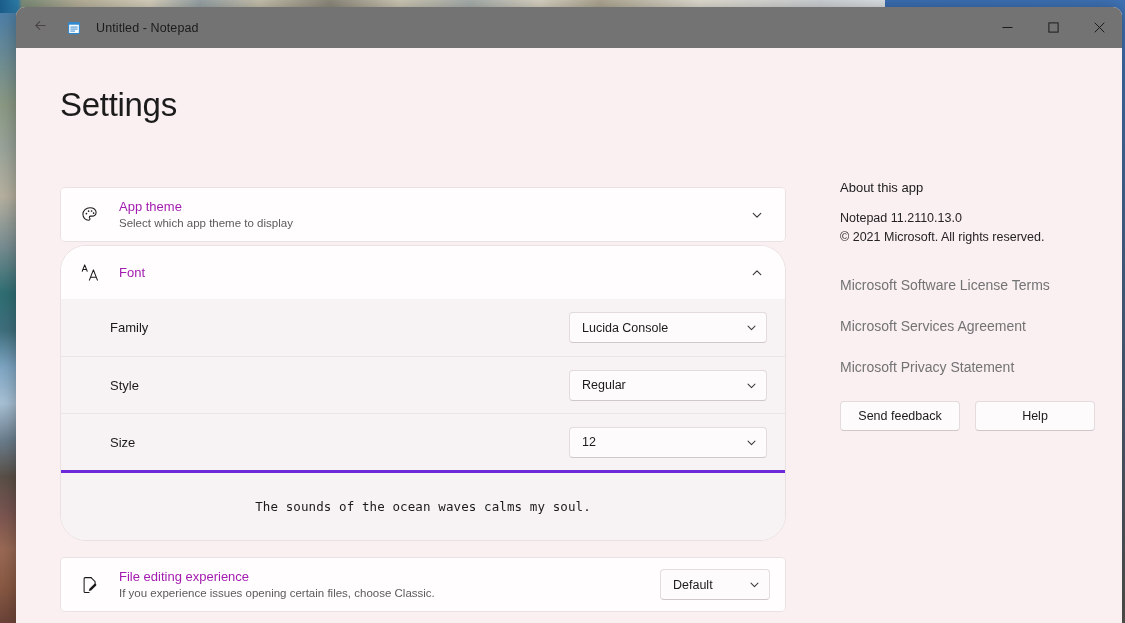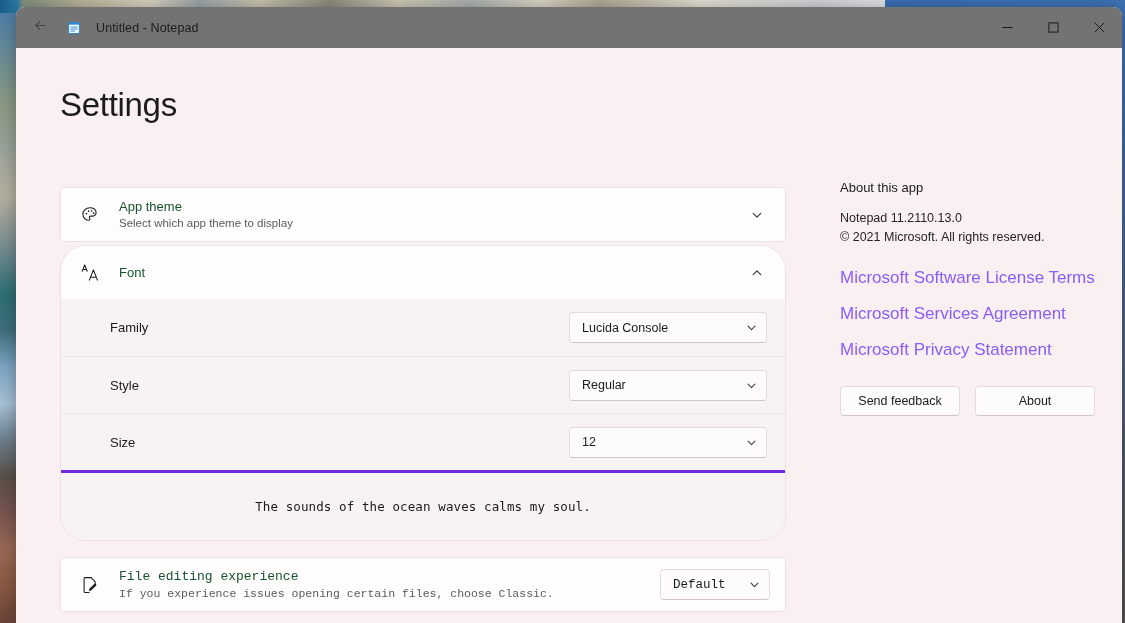--- a/index.html
+++ b/index.html
@@ -125,21 +125,21 @@
     background: #fffdfd;
   }
   .hdr-icon {
     width: 22px; height: 22px;
     flex: none;
     display: flex; align-items: center; justify-content: center;
     color: #1b1b1b;
     margin-right: 18px;
   }
   .hdr-texts { display: flex; flex-direction: column; gap: 1px; }
-  .hdr-title { font-size: 13px; color: #14532d; line-height: 17px; }
+  .hdr-title { font-size: 13px; color: #a21caf; line-height: 17px; }
   .hdr-sub { font-size: 11.5px; color: #5d5a5b; line-height: 15px; }
   .hdr-right { margin-left: auto; display: flex; align-items: center; gap: 12px; }
   .chev {
     width: 26px; height: 26px;
     display: flex; align-items: center; justify-content: center;
     color: #3a3738;
   }
 
   
   .expand-body { background: #f7f2f3; }
@@ -201,25 +201,26 @@
     color: #1b1b1b;
     margin-bottom: 14px;
   }
   .about-line {
     font-size: 12.5px;
     color: #262324;
     line-height: 19px;
   }
   .about-links { margin-top: 21px; display: flex; flex-direction: column; gap: 16px; }
   .about-link {
-    font-size: 17px;
-    color: #8b5cf6;
+    font-size: 14px;
+    color: #737373;
     text-decoration: none;
     cursor: pointer;
     width: fit-content;
+    margin-top: 9px;
   }
   .about-buttons { margin-top: 26px; display: flex; flex-direction: row; gap: 15px; }
   .std-btn {
     width: 120px;
     height: 30px;
     background: #fdfbfb;
     border: 1px solid #e3dbdc;
     border-bottom-color: #cfc7c8;
     border-radius: 4px;
     font-size: 12.5px;
@@ -379,21 +380,21 @@
               </div>
             </div>
           </div>
 
           <div class="preview-row">
             <span id="font-preview-text">The sounds of the ocean waves calms my soul.</span>
           </div>
         </div>
       </div>
 
-      <div class="card" style="margin-top:16px;font-family:Liberation Mono, monospace;">
+      <div class="card" style="margin-top:16px;">
         <div class="card-header">
           <span class="hdr-icon">
             <svg width="20" height="20" viewBox="0 0 20 20" fill="none">
               <path d="M11.1 2.6H5.1c-.6 0-1 .45-1 1v12.8c0 .55.4 1 1 1h4" stroke="#1b1b1b" stroke-width="1.05" stroke-linecap="round" stroke-linejoin="round"></path>
               <path d="M11.1 2.6l4 4v2.2" stroke="#1b1b1b" stroke-width="1.05" stroke-linecap="round" stroke-linejoin="round"></path>
               <path d="M16.2 10.4l-5.1 5.1-2.3.6.6-2.3 5.1-5.1a1.25 1.25 0 011.7 1.7z" fill="#1b1b1b"></path>
             </svg>
           </span>
           <div class="hdr-texts">
             <span class="hdr-title">File editing experience</span>
@@ -420,18 +421,18 @@
       <div class="about-line">© 2021 Microsoft. All rights reserved.</div>
 
       <div class="about-links">
         <a class="about-link">Microsoft Software License Terms</a>
         <a class="about-link">Microsoft Services Agreement</a>
         <a class="about-link">Microsoft Privacy Statement</a>
       </div>
 
       <div class="about-buttons">
         <button class="std-btn">Send feedback</button>
-        <button class="std-btn">About</button>
+        <button class="std-btn">Help</button>
       </div>
     </div>
 
   </div>
 </div>
 
 </body></html>

